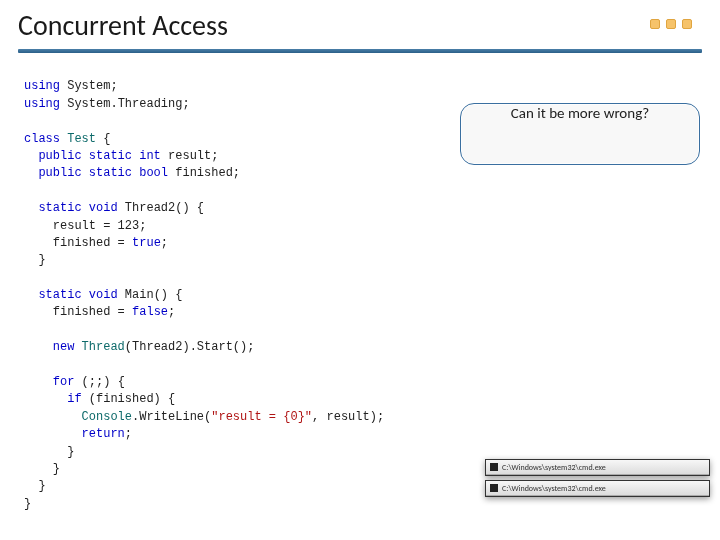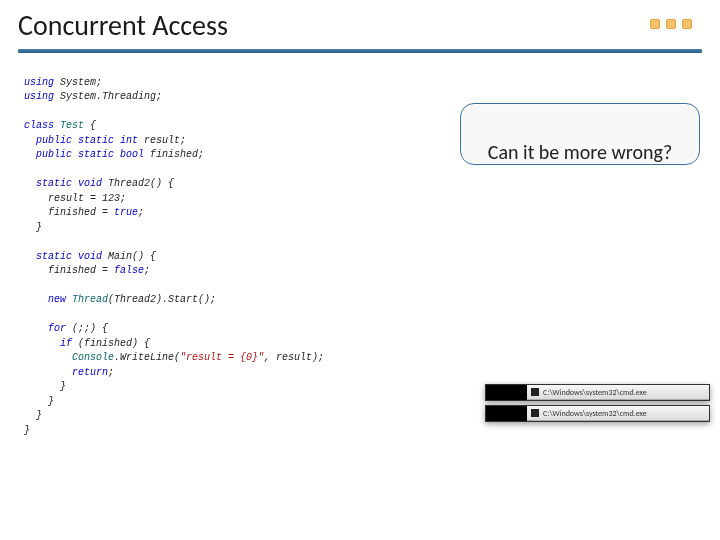--- a/index.html
+++ b/index.html
@@ -41,57 +41,55 @@
     background: #f6c36a;
     border: 1px solid #e0a540;
     border-radius: 2px;
   }
   .content {
     position: relative;
     padding: 6px 24px 0 24px;
   }
   .code {
     font-family: Consolas, "Courier New", monospace;
-    font-size: 10px;
+    font-size: 12px;
     line-height: 1.45;
     color: #222;
     white-space: pre;
-    font-style: italic;
   }
   .kw { color: #0000c8; }
   .type { color: #0d6a6a; }
   .str { color: #b01515; }
   .callout {
     position: absolute;
     right: 20px;
     top: 48px;
     width: 240px;
     height: 62px;
     background: #f8f8f8;
     border: 1.5px solid #3a6fa0;
     border-radius: 14px;
     display: flex;
-    align-items: flex-end;
+    align-items: flex-start;
     justify-content: center;
-    font-size: 20px;
+    font-size: 15px;
     color: #222;
     box-shadow: 0 0 0 1px rgba(255,255,255,0.7) inset;
   }
   .console-stack {
     position: absolute;
     right: 10px;
     bottom: 12px;
     width: 225px;
   }
   .console {
     background: #000;
     border: 1px solid #333;
     margin-bottom: 4px;
     box-shadow: 0 2px 6px rgba(0,0,0,0.4);
-    padding-left: 41px;
   }
   .console-title {
     background: linear-gradient(#f7f7f7,#dcdcdc);
     font-size: 8px;
     color: #333;
     padding: 2px 4px;
     display: flex;
     align-items: center;
     gap: 4px;
     border-bottom: 1px solid #aaa;

